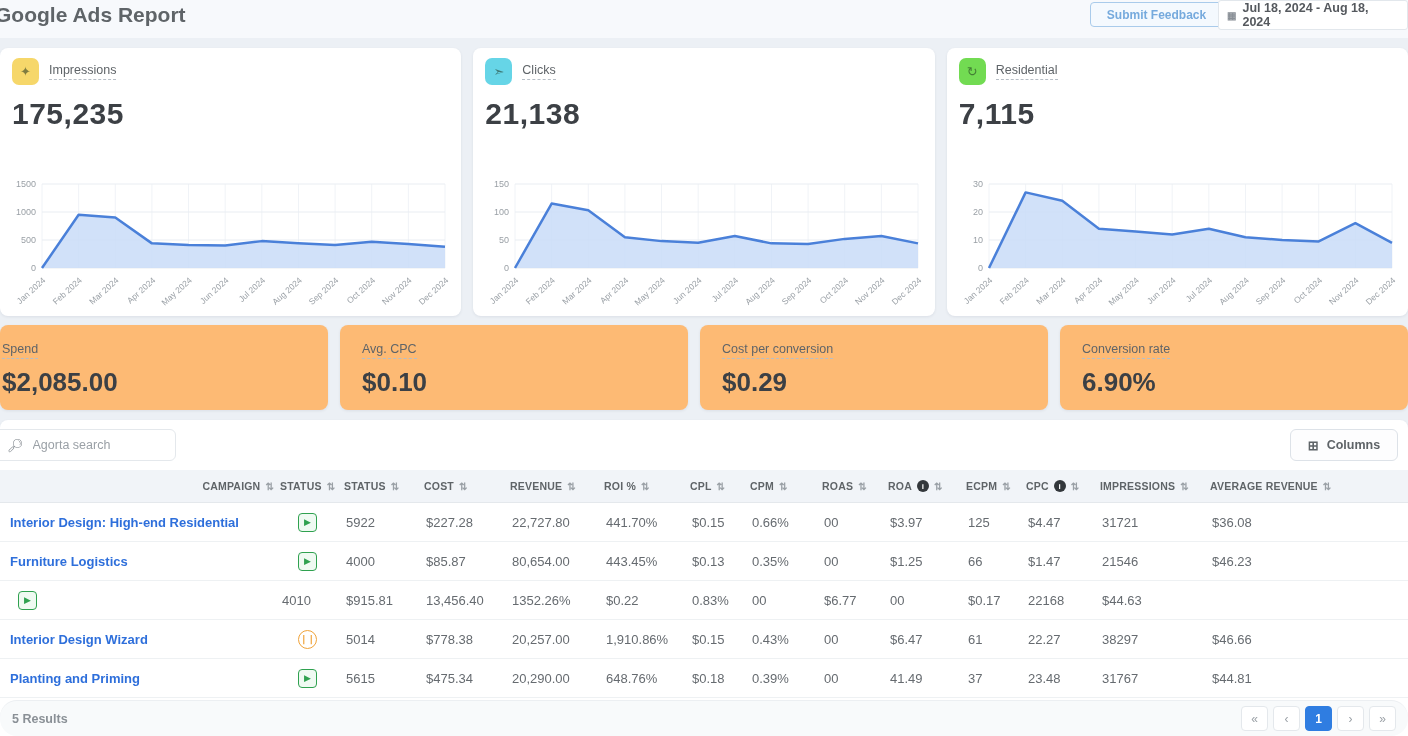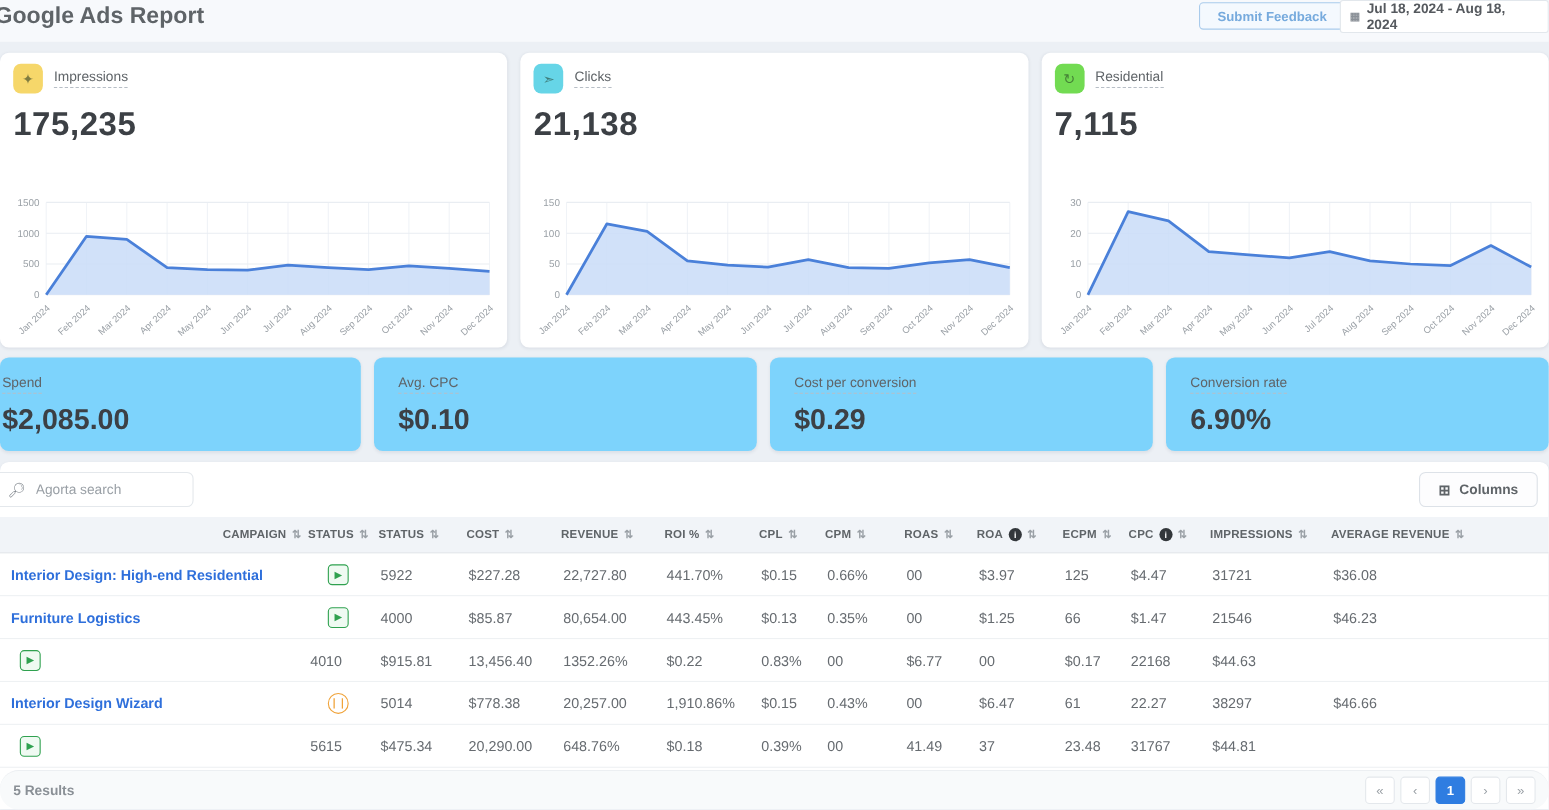--- a/index.html
+++ b/index.html
@@ -19,21 +19,21 @@
   .kpi-row { position:absolute; top:48px; left:0; right:0; height:268px; display:flex; gap:12px; }
   .kpi-card { flex:1; background:#fff; border-radius:8px; box-shadow:0 1px 3px rgba(25,39,60,.08); padding:10px 12px 4px 12px; position:relative; }
   .kpi-head { display:flex; align-items:center; gap:10px; }
   .kpi-icon { width:27px; height:27px; border-radius:7px; display:flex; align-items:center; justify-content:center;
     font-size:13px; color:rgba(30,50,30,.55); }
   .kpi-label { font-size:12.5px; color:#5f6468; padding-bottom:2px; border-bottom:1.5px dashed #b7bec6; }
   .kpi-value { font-size:30px; font-weight:700; color:#3c4045; margin-top:12px; letter-spacing:.5px; }
   .kpi-chart { position:absolute; left:4px; right:4px; top:128px; bottom:2px; }
 
   .metric-row { position:absolute; top:325px; left:0; right:0; height:85px; display:flex; gap:12px; }
-  .metric-card { flex:1; background:#7dd3fc; border-radius:8px; box-shadow:0 1px 3px rgba(25,39,60,.08); padding:14px 0 0 22px; }
+  .metric-card { flex:1; background:#fdba74; border-radius:8px; box-shadow:0 1px 3px rgba(25,39,60,.08); padding:14px 0 0 22px; }
   .metric-card:first-child { padding-left:2px; }
   .metric-label { display:inline-block; font-size:12.5px; color:#5f6468; padding-bottom:2px; border-bottom:1.5px dashed #b7bec6; }
   .metric-value { font-size:26px; font-weight:700; color:#3c4045; margin-top:8px; }
 
   .table-card { position:absolute; top:420px; left:0; right:0; bottom:0; background:#fff; border-radius:8px 8px 0 0;
     box-shadow:0 1px 3px rgba(25,39,60,.08); }
   .table-toolbar { height:50px; position:relative; }
   .search-box { position:absolute; left:-6px; top:9px; width:182px; height:32px; background:#fff; border:1px solid #e4e8ec;
     border-radius:6px; display:flex; align-items:center; padding:0 8px 0 12px; gap:9px; }
   .search-icon { color:#7d838a; font-size:13px; transform:scaleX(-1); }
@@ -367,20 +367,21 @@
         <div class="t-cell">$0.15</div>
         <div class="t-cell">0.43%</div>
         <div class="t-cell">00</div>
         <div class="t-cell">$6.47</div>
         <div class="t-cell">61</div>
         <div class="t-cell">22.27</div>
         <div class="t-cell">38297</div>
         <div class="t-cell">$46.66</div>
       </div>
       <div class="t-row">
+        <div class="campaign-link">Planting and Priming</div>
         <div class="status-cell">
           <span class="st-enabled">▶</span>
         </div>
         <div class="t-cell">5615</div>
         <div class="t-cell">$475.34</div>
         <div class="t-cell">20,290.00</div>
         <div class="t-cell">648.76%</div>
         <div class="t-cell">$0.18</div>
         <div class="t-cell">0.39%</div>
         <div class="t-cell">00</div>

